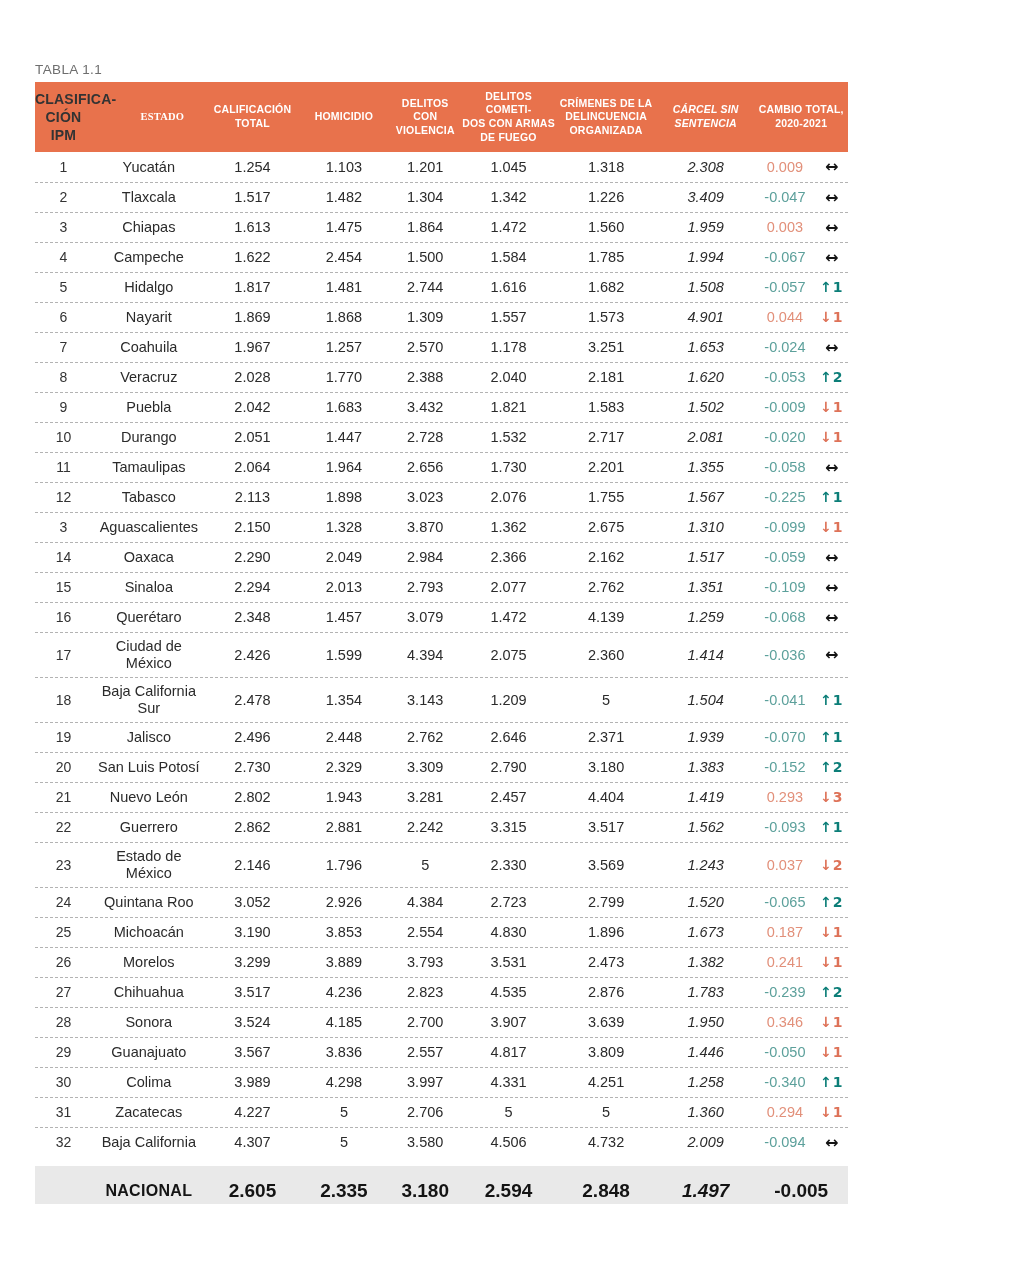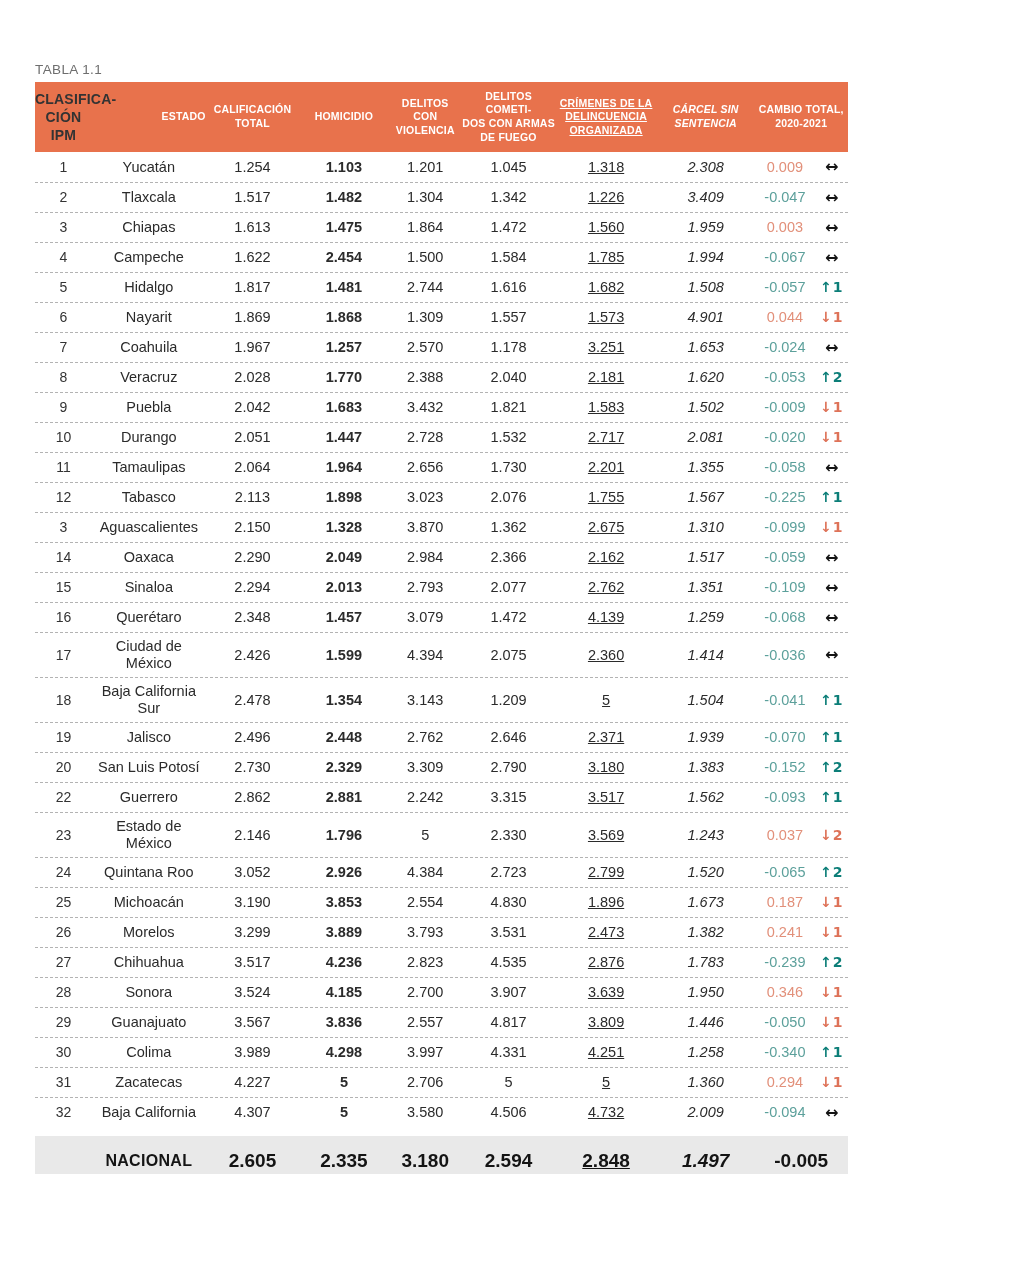--- a/index.html
+++ b/index.html
@@ -10,33 +10,33 @@
   .caption { font-size:13.5px; color:#6e6e6e; letter-spacing:0.4px; margin-bottom:5px; }
   .title { font-size:24px; font-weight:bold; color:#111; letter-spacing:-0.2px; margin-bottom:7px; }
   .subtitle { font-size:15px; color:#3c3c3c; margin-bottom:15px; }
 
   .table { width:100%; }
 
   
   .c-rank   { width:7%; }
   .c-estado { width:14%; text-align:left; padding-left:27px; }
   .c-calif  { width:11.5%; }
-  .c-hom    { width:11%;font-weight:bold; }
+  .c-hom    { width:11%; }
   .c-viol   { width:9%; }
   .c-armas  { width:11.5%; }
-  .c-crim   { width:12.5%;text-decoration:underline; }
+  .c-crim   { width:12.5%; }
   .c-carc   { width:12%;font-style:italic; }
   .c-cambio { width:7.5%; }
   .c-arrow  { width:4%; }
   .c-cambio-span { width:11.5%; }
 
   .thead { background:var(--header_bg,#E8724C); height:70px; display:flex; align-items:center; }
   .th { color:#fff; font-weight:bold; font-size:10.5px; line-height:1.3; text-align:center;
         text-transform:uppercase; white-space:pre-line; letter-spacing:0.2px; }
-  .th.c-estado { text-align:right; }
+  .th.c-estado { text-align:center;font-family:Liberation Serif, serif; }
 
   .row { display:flex; align-items:center; min-height:30px; }
   .row + .row { border-top:1px dashed #b3b3b3; }
   .cell { font-size:14.5px; text-align:center; padding:5px 0; line-height:17px; color:#2b2b2b; }
   .c-rank { font-size:14px; color:#333; }
 
   .pos { color:var(--positive,#E2907A); }
   .neg { color:var(--negative,#5CA09B); }
 
   .arrow { font-family:"DejaVu Sans",sans-serif; font-weight:bold; font-size:14px; letter-spacing:1px; }
@@ -311,20 +311,32 @@
           <div class="cell c-calif">2.730</div>
           <div class="cell c-hom">2.329</div>
           <div class="cell c-viol">3.309</div>
           <div class="cell c-armas">2.790</div>
           <div class="cell c-crim">3.180</div>
           <div class="cell c-carc">1.383</div>
           <div class="cell c-cambio neg">-0.152</div>
           <div class="cell c-arrow"><span class="arrow up">↑2</span></div>
         </div>
         <div class="row">
+          <div class="cell c-rank">21</div>
+          <div class="cell c-estado">Nuevo León</div>
+          <div class="cell c-calif">2.802</div>
+          <div class="cell c-hom">1.943</div>
+          <div class="cell c-viol">3.281</div>
+          <div class="cell c-armas">2.457</div>
+          <div class="cell c-crim">4.404</div>
+          <div class="cell c-carc">1.419</div>
+          <div class="cell c-cambio pos">0.293</div>
+          <div class="cell c-arrow"><span class="arrow down">↓3</span></div>
+        </div>
+        <div class="row">
           <div class="cell c-rank">22</div>
           <div class="cell c-estado">Guerrero</div>
           <div class="cell c-calif">2.862</div>
           <div class="cell c-hom">2.881</div>
           <div class="cell c-viol">2.242</div>
           <div class="cell c-armas">3.315</div>
           <div class="cell c-crim">3.517</div>
           <div class="cell c-carc">1.562</div>
           <div class="cell c-cambio neg">-0.093</div>
           <div class="cell c-arrow"><span class="arrow up">↑1</span></div>

